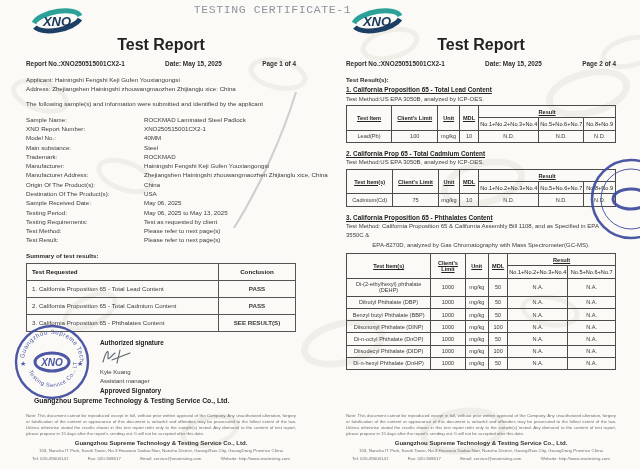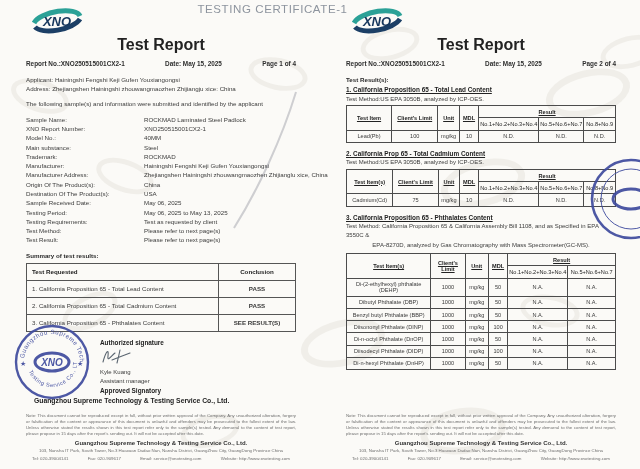--- a/index.html
+++ b/index.html
@@ -5,21 +5,21 @@
   html,body{margin:0;padding:0;}
   body{width:640px;height:469px;position:relative;overflow:hidden;background:#fbfaf7;
        font-family:"Liberation Sans",sans-serif;color:#3b3b3b;}
   
   #watermarks{position:absolute;inset:0;z-index:0;pointer-events:none;}
   .wm{position:absolute;width:50px;height:22px;border:5px solid rgba(150,138,120,.10);
       border-radius:50%;transform:rotate(-14deg);}
   .wm.big{width:72px;height:32px;border-width:7px;}
   
   .cert-title{position:absolute;top:3px;left:0;width:545px;text-align:center;z-index:1;
-      font-size:11.5px;letter-spacing:.6px;color:#8d949e;}
+      font-size:11.5px;letter-spacing:.6px;color:#8d949e;font-family:Liberation Mono, monospace;}
   
   #pages{position:absolute;inset:0;display:flex;z-index:1;}
   .page{position:relative;width:320px;height:469px;box-sizing:border-box;padding:6px 24px 0 26px;}
   .logo{display:block;margin:2px 0 0 4px;}
   .rep-title{text-align:center;font-size:16px;font-weight:700;color:#222;margin-top:2px;}
   .meta{display:flex;justify-content:space-between;font-size:6.4px;font-weight:700;color:#2e2e2e;margin-top:6px;}
   .small{font-size:6.2px;line-height:9.2px;white-space:nowrap;}.gap6{height:6px;}.gap8{height:8px;}
   .frow{display:flex;font-size:6.2px;line-height:9.3px;}
   .flabel{width:118px;flex:none;}
   .fval{white-space:nowrap;}

